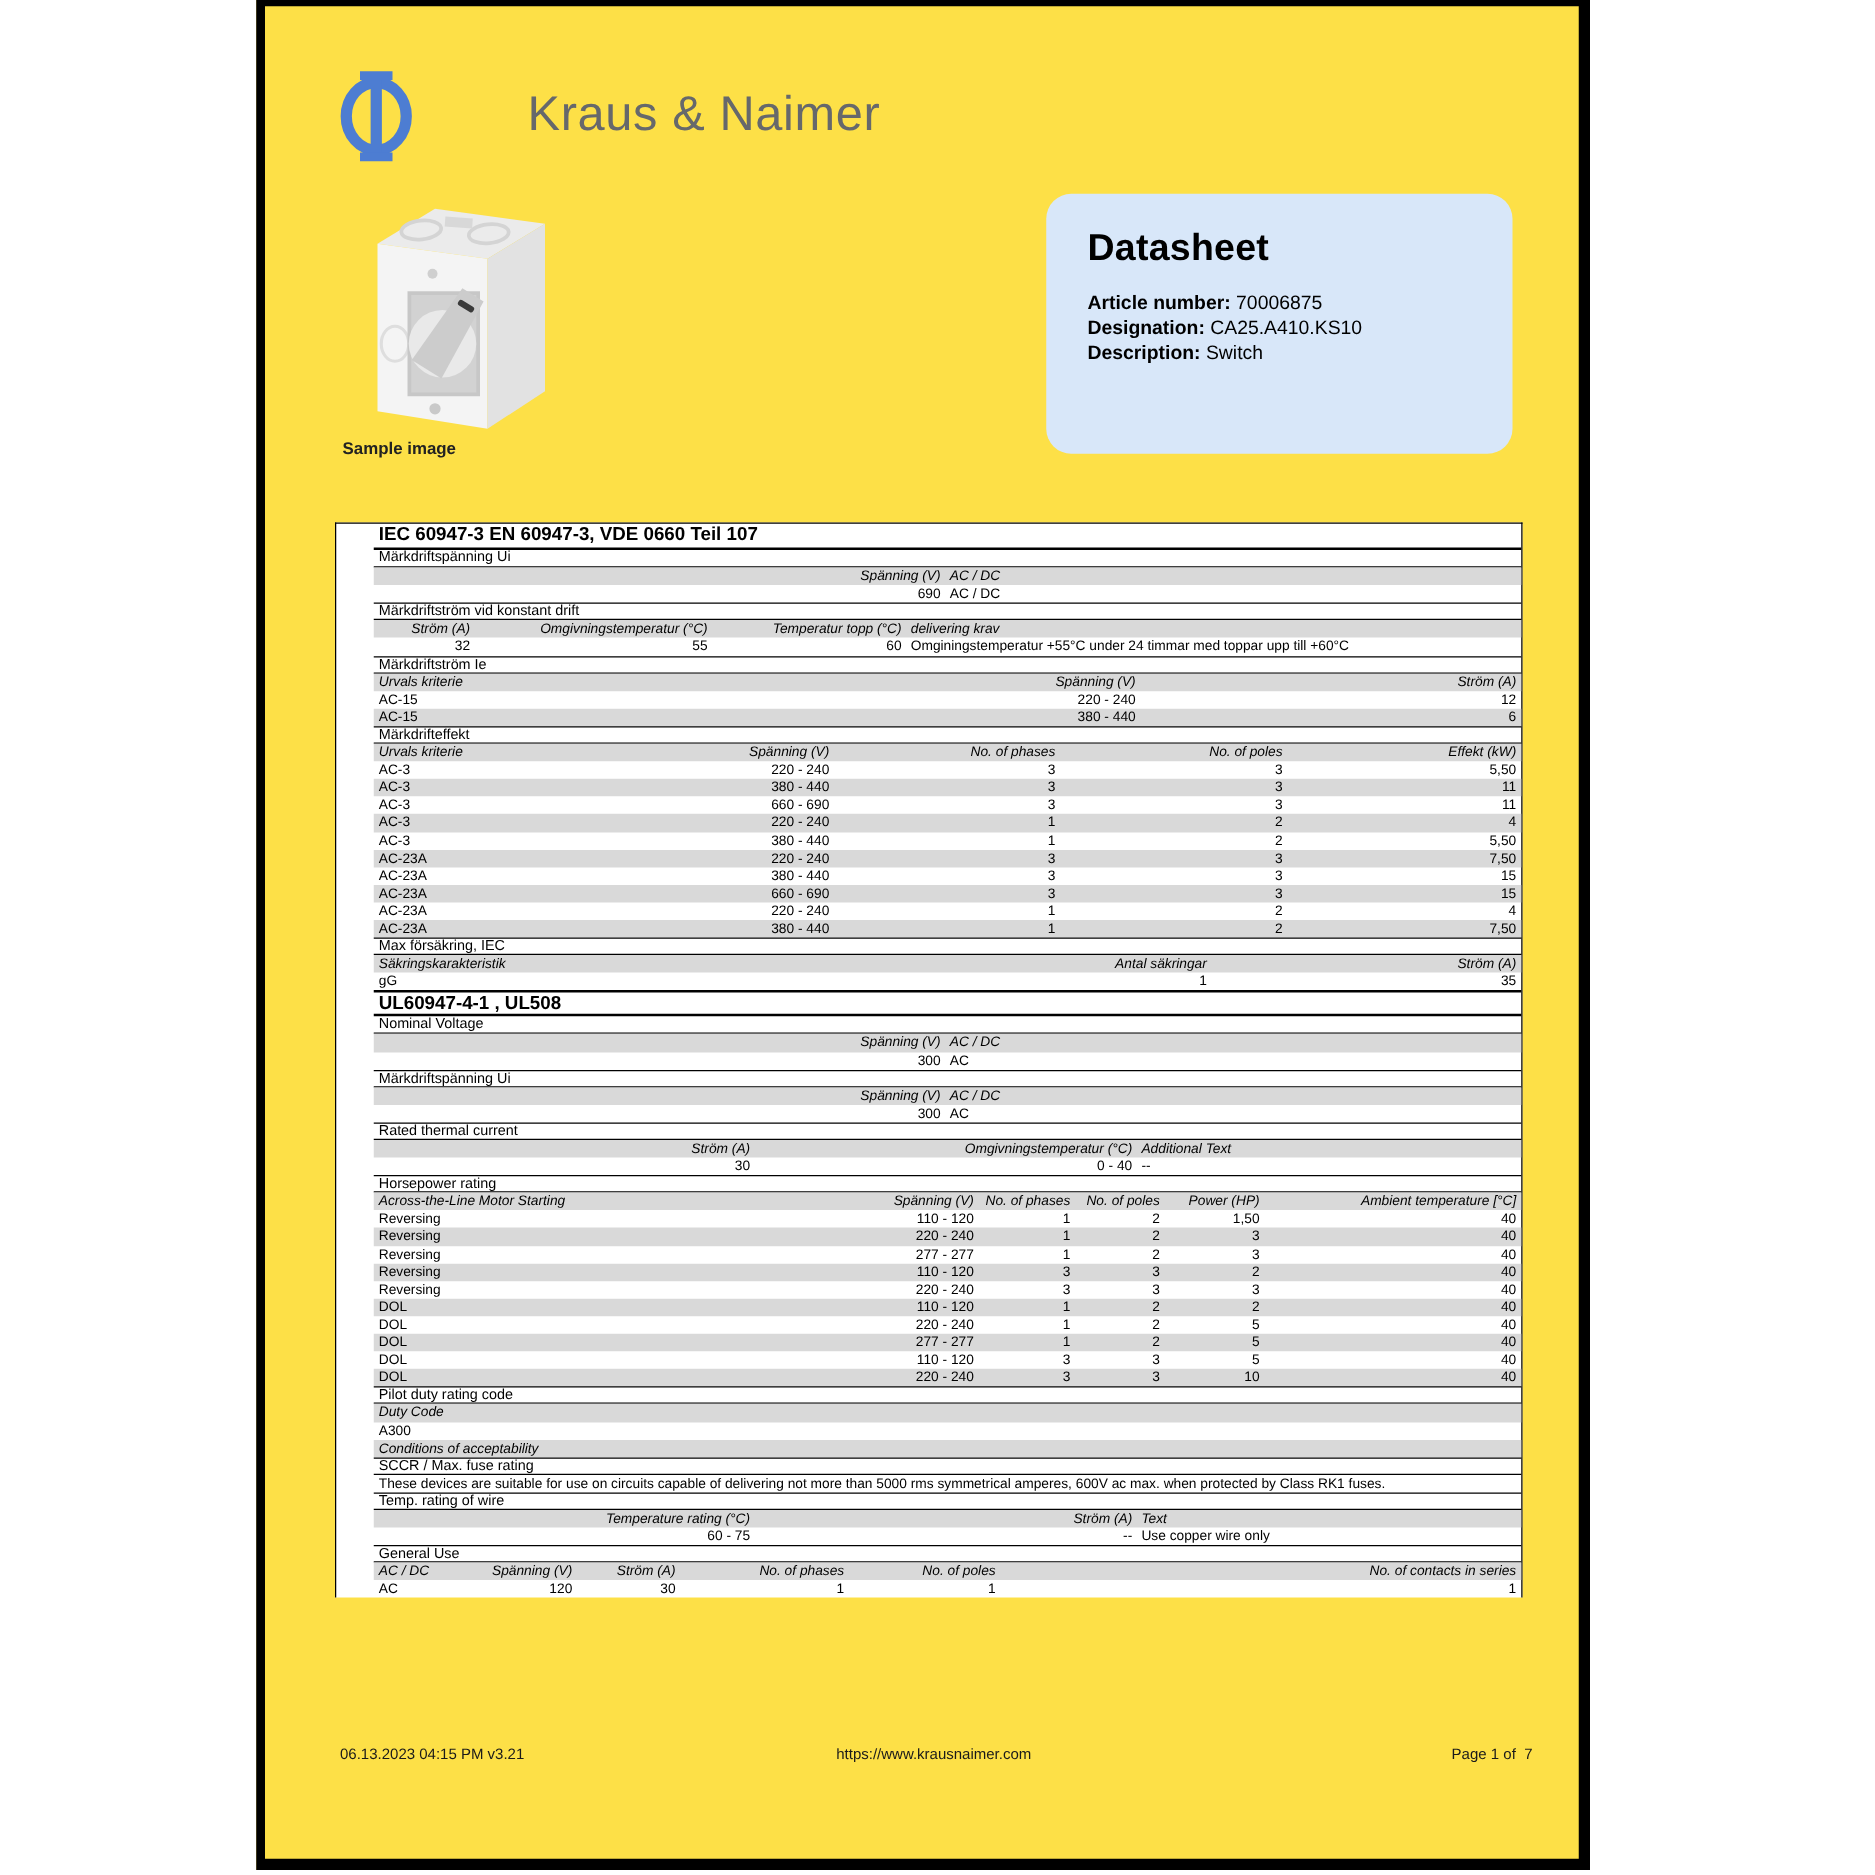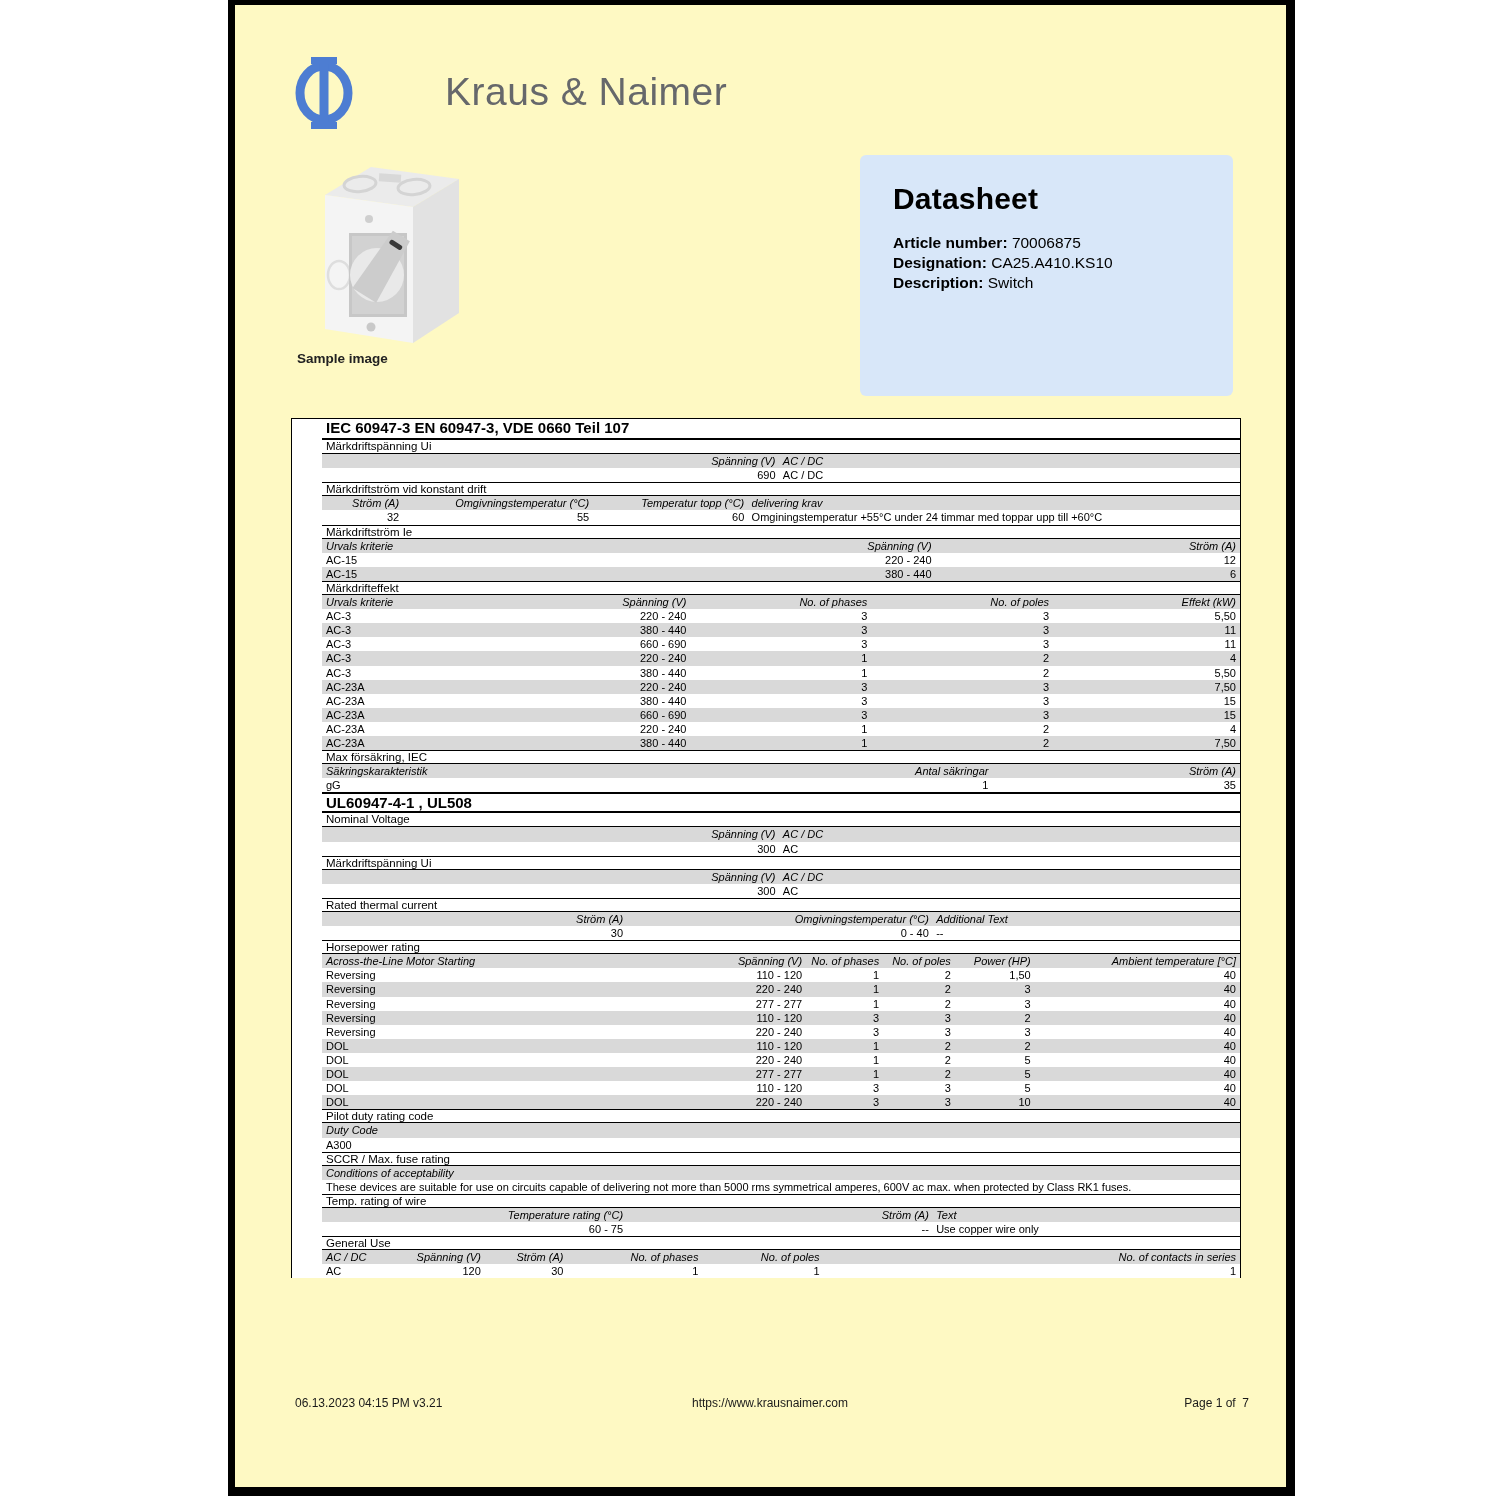--- a/index.html
+++ b/index.html
@@ -2,38 +2,38 @@
 <html><head>
 <meta charset="utf-8">
 <style>
   html,body{margin:0;padding:0;}
   body{
     width:1500px;height:1500px;position:relative;background:#ffffff;
     font-family:"Liberation Sans", sans-serif;color:#000;
   }
   
   .page{
-    position:absolute;left:228px;top:0;width:1067px;height:1496px;
-    box-sizing:border-box;background:#fef9c3;
+    position:absolute;left:205px;top:0;width:1067px;height:1496px;
+    box-sizing:border-box;background:#fde047;
     border:solid #000;border-width:5px 9px 9px 7px;
   }
   
   .logo{position:absolute;left:60px;top:50px;height:76px;}
   .phi{position:absolute;left:0;top:0;}
   .brand{
     position:absolute;left:150px;top:17px;font-size:39px;line-height:1;
     letter-spacing:0.5px;white-space:nowrap;
   }
   
   .product{position:absolute;left:78px;top:152px;width:152px;height:192px;}
   .caption{position:absolute;left:62px;top:346px;font-size:13.5px;color:#222;font-weight:bold;}
   
   .card{
-    position:absolute;left:625px;top:150px;width:373px;height:241px;
-    box-sizing:border-box;border-radius:6px;padding:27px 20px 0 33px;
+    position:absolute;left:625px;top:150px;width:373px;height:208px;
+    box-sizing:border-box;border-radius:20px;padding:27px 20px 0 33px;
   }
   .card-title{font-size:30px;font-weight:bold;margin:0 0 17px 0;letter-spacing:0.2px;}
   .card-field{font-size:15.5px;line-height:20px;white-space:nowrap;}
   .card-field b{font-weight:bold;}
   
   .table{
     position:absolute;left:56px;top:413px;width:950px;
     box-sizing:border-box;border:1px solid #000;border-bottom:none;
     background:#fff;
     padding-left:30px;
@@ -390,25 +390,25 @@
       </div>
       <div class="trow L-full sec">
         <span class="c c1">Pilot duty rating code</span>
       </div>
       <div class="trow L-full hdr gray">
         <span class="c c1">Duty Code</span>
       </div>
       <div class="trow L-full">
         <span class="c c1">A300</span>
       </div>
-      <div class="trow L-full sec">
-        <span class="c c1">SCCR / Max. fuse rating</span>
-      </div>
       <div class="trow L-full hdr gray">
         <span class="c c1">Conditions of acceptability</span>
+      </div>
+      <div class="trow L-full sec">
+        <span class="c c1">SCCR / Max. fuse rating</span>
       </div>
       <div class="trow L-full">
         <span class="c c1">These devices are suitable for use on circuits capable of delivering not more than 5000 rms symmetrical amperes, 600V ac max. when protected by Class RK1 fuses.</span>
       </div>
       <div class="trow L-full sec">
         <span class="c c1">Temp. rating of wire</span>
       </div>
       <div class="trow L-therm hdr gray">
         <span class="c c1">Temperature rating (°C)</span>
         <span class="c c2">Ström (A)</span>

